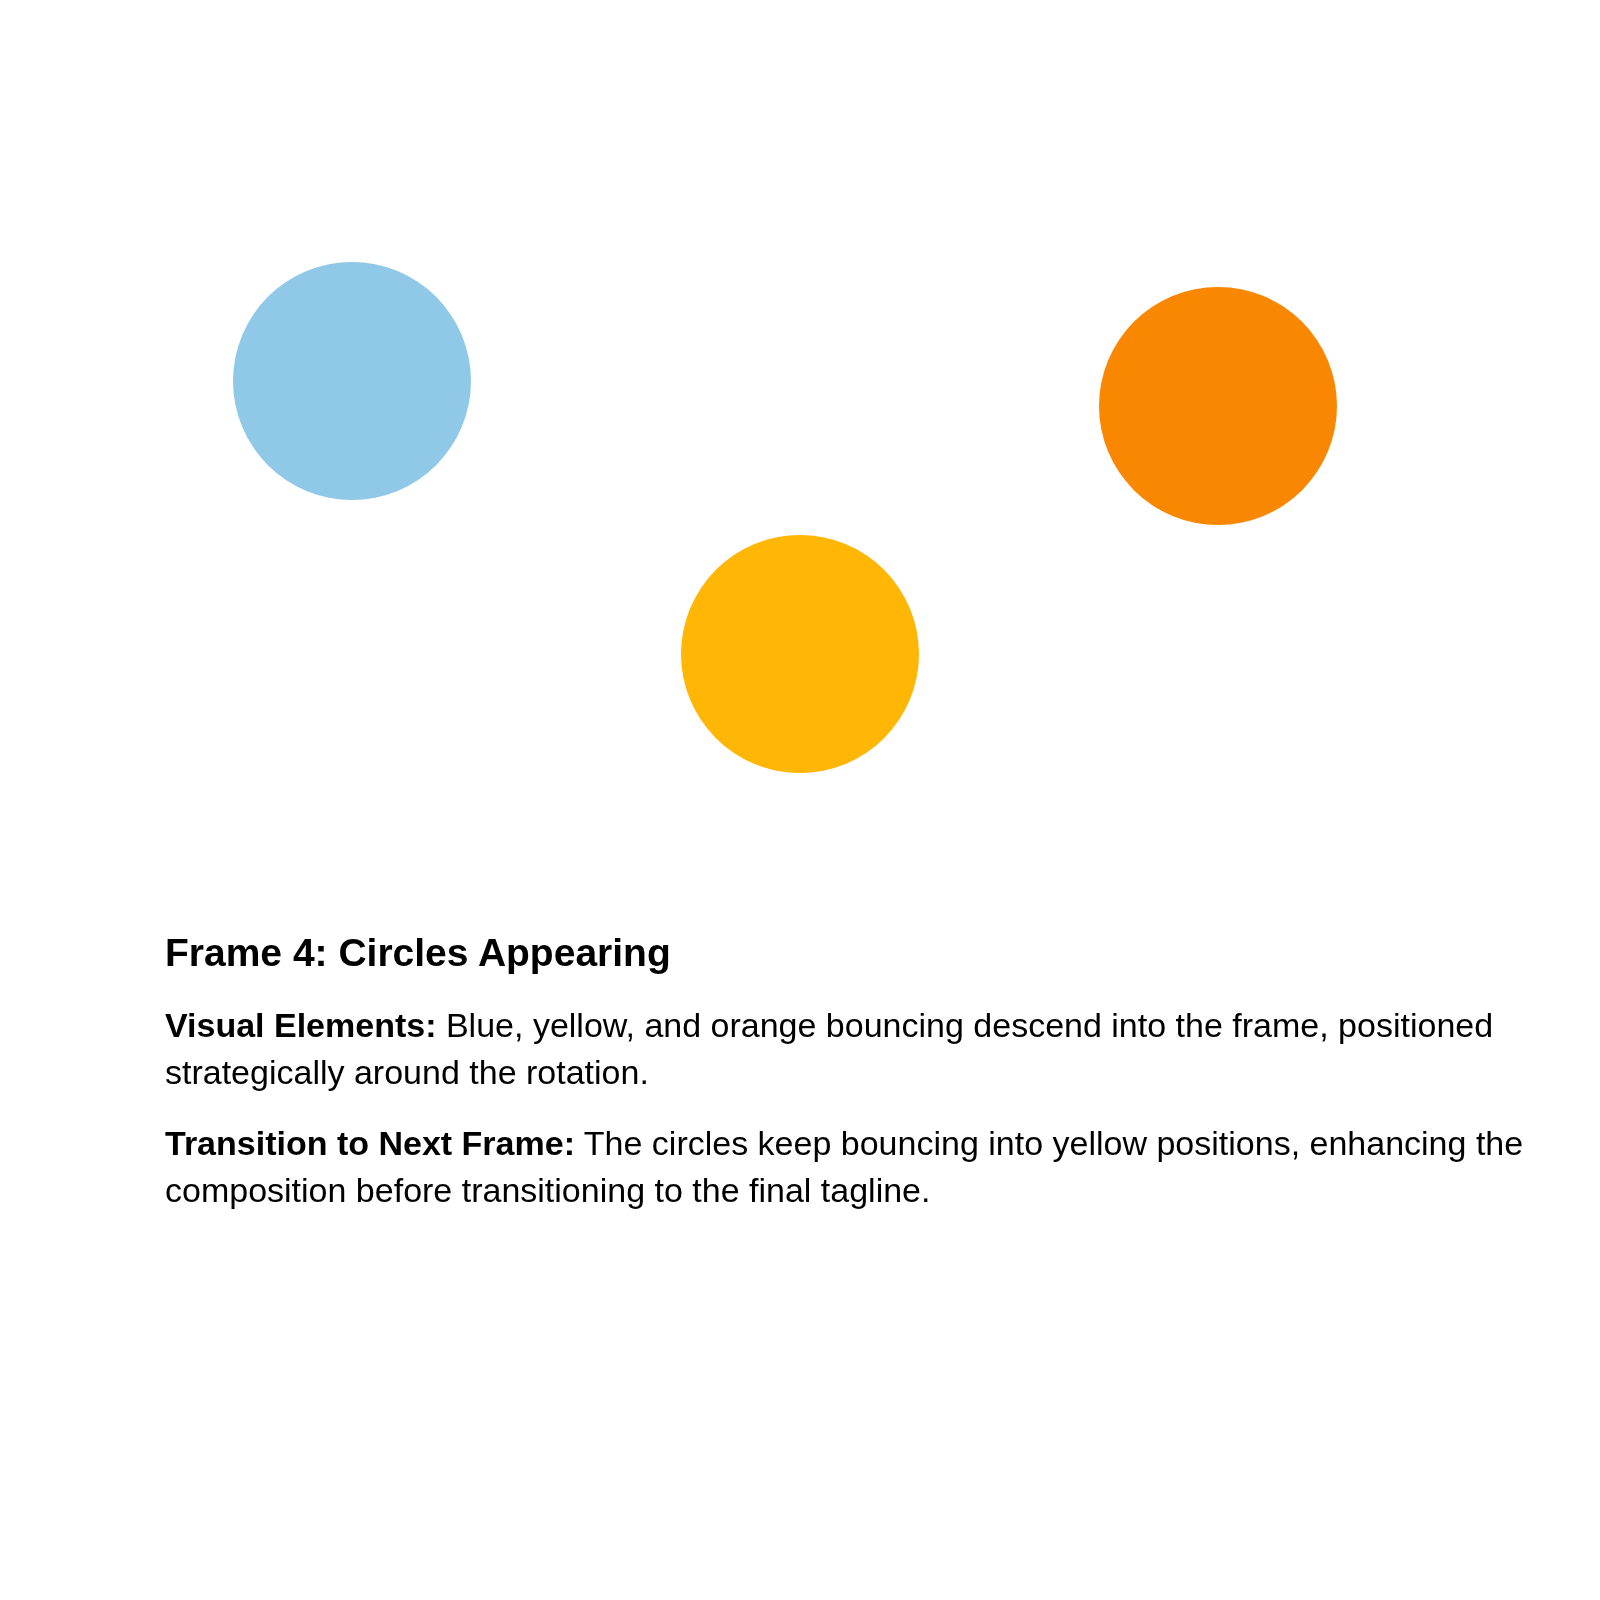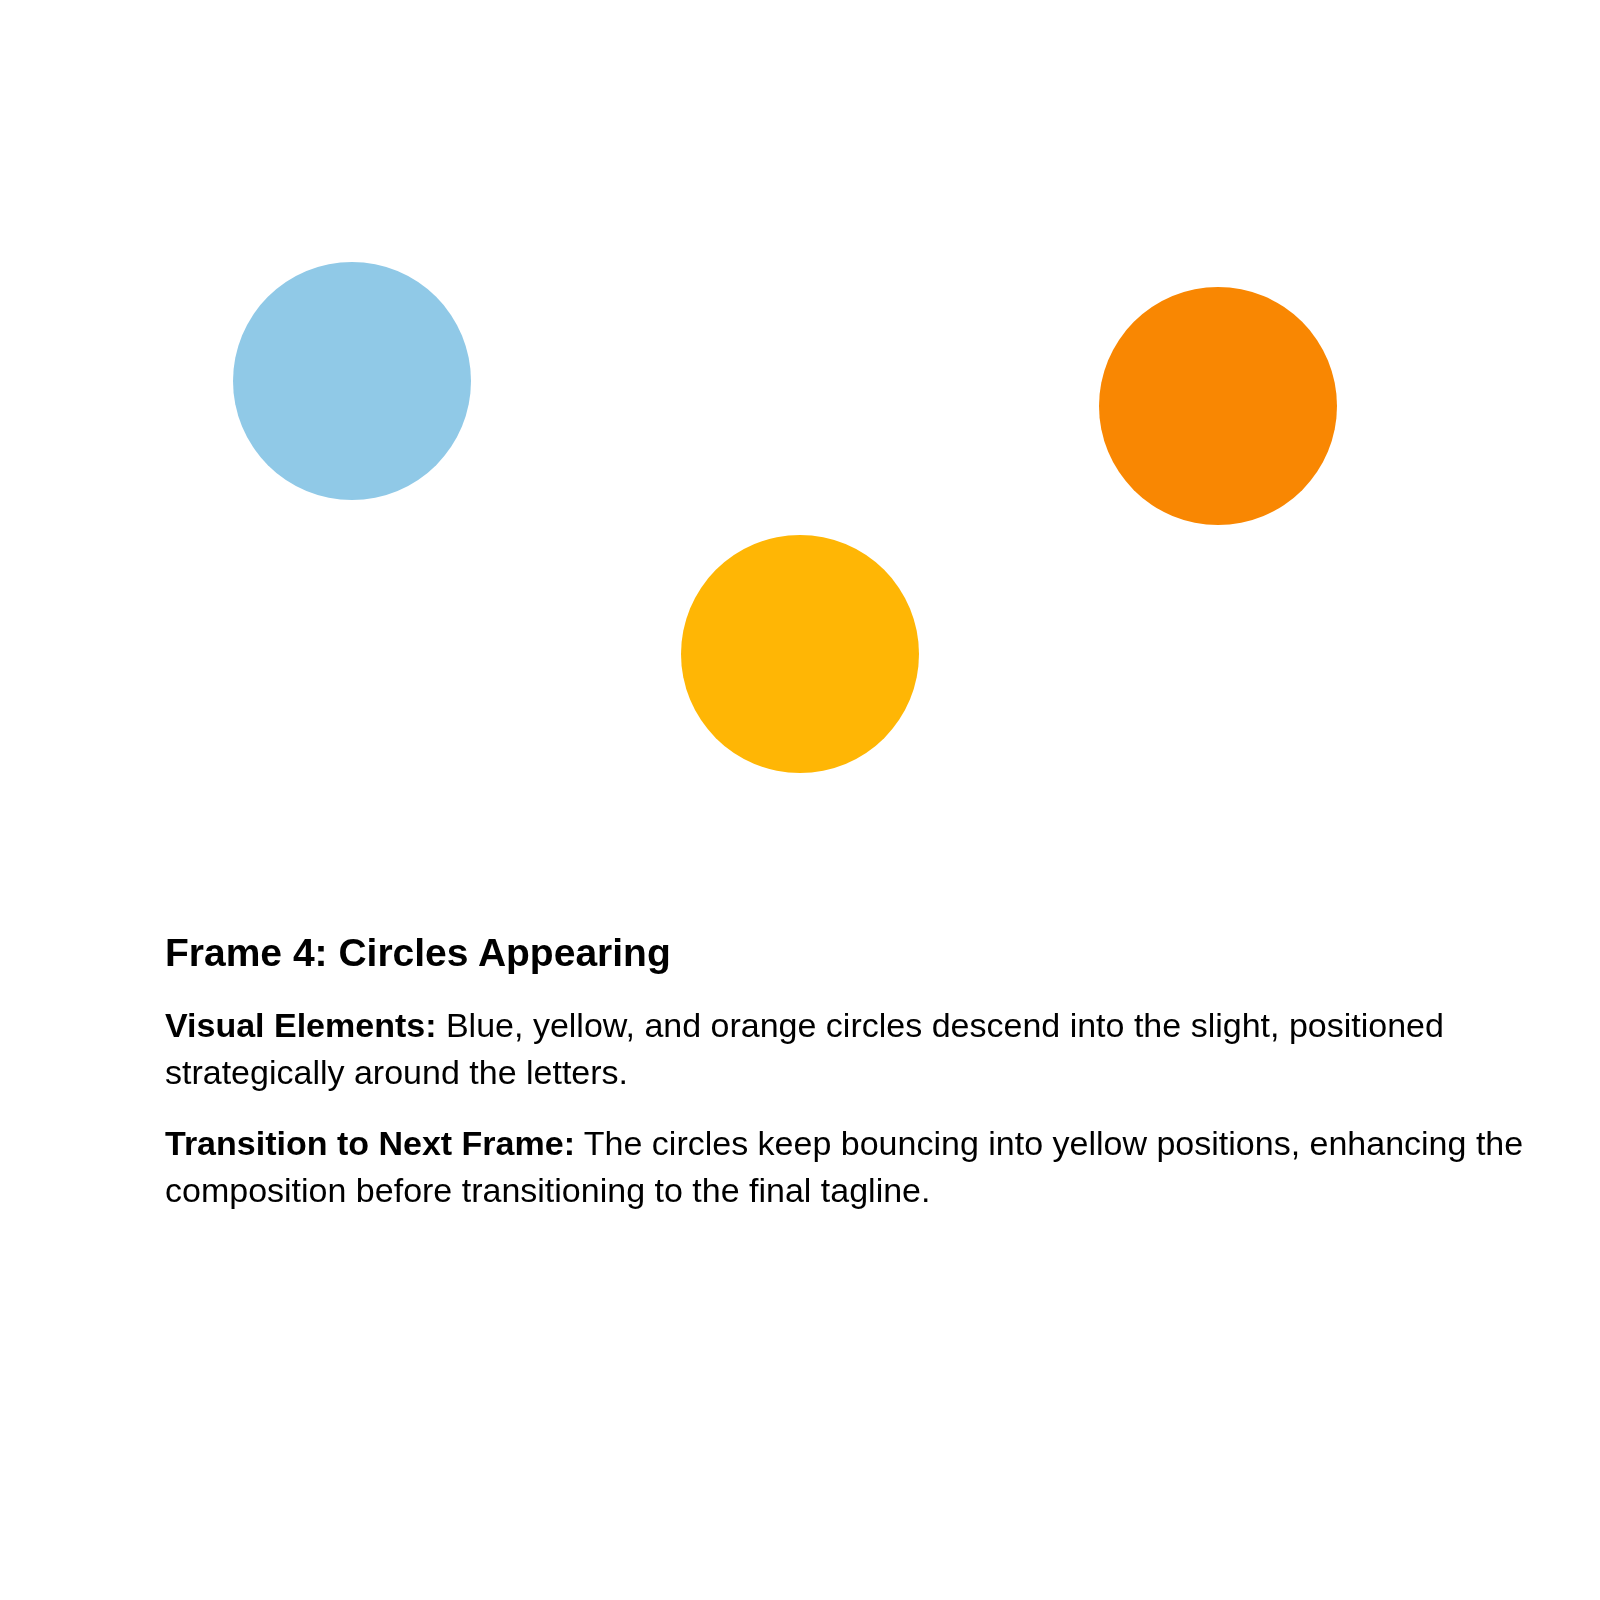--- a/index.html
+++ b/index.html
@@ -52,18 +52,18 @@
 
 <div class="canvas">
     <div class="circle" style="left: 233px; top: 262px; width: 238px; height: 238px; background: rgb(144, 201, 231);"></div>
     <div class="circle" style="left: 1099px; top: 287px; width: 238px; height: 238px; background: rgb(249, 135, 2);"></div>
     <div class="circle" style="left: 681px; top: 535px; width: 238px; height: 238px; background: rgb(255, 182, 5);"></div>
   </div>
 
 <div class="textblock">
   <h1 class="frame-title">Frame 4: Circles Appearing</h1>
 
-  <p class="para"><span class="label">Visual Elements:</span><span> Blue, yellow, and orange circles descend into the slight, positioned</span><br><span>strategically around the letters.</span></p>
+  <p class="para"><span class="label">Visual Elements:</span><span> Blue, yellow, and orange bouncing descend into the frame, positioned</span><br><span>strategically around the rotation.</span></p>
 
 
 
   <p class="para"><span class="label">Transition to Next Frame:</span><span> The circles keep bouncing into yellow positions, enhancing the</span><br><span>composition before transitioning to the final tagline.</span></p>
 </div>
 
 </body></html>

